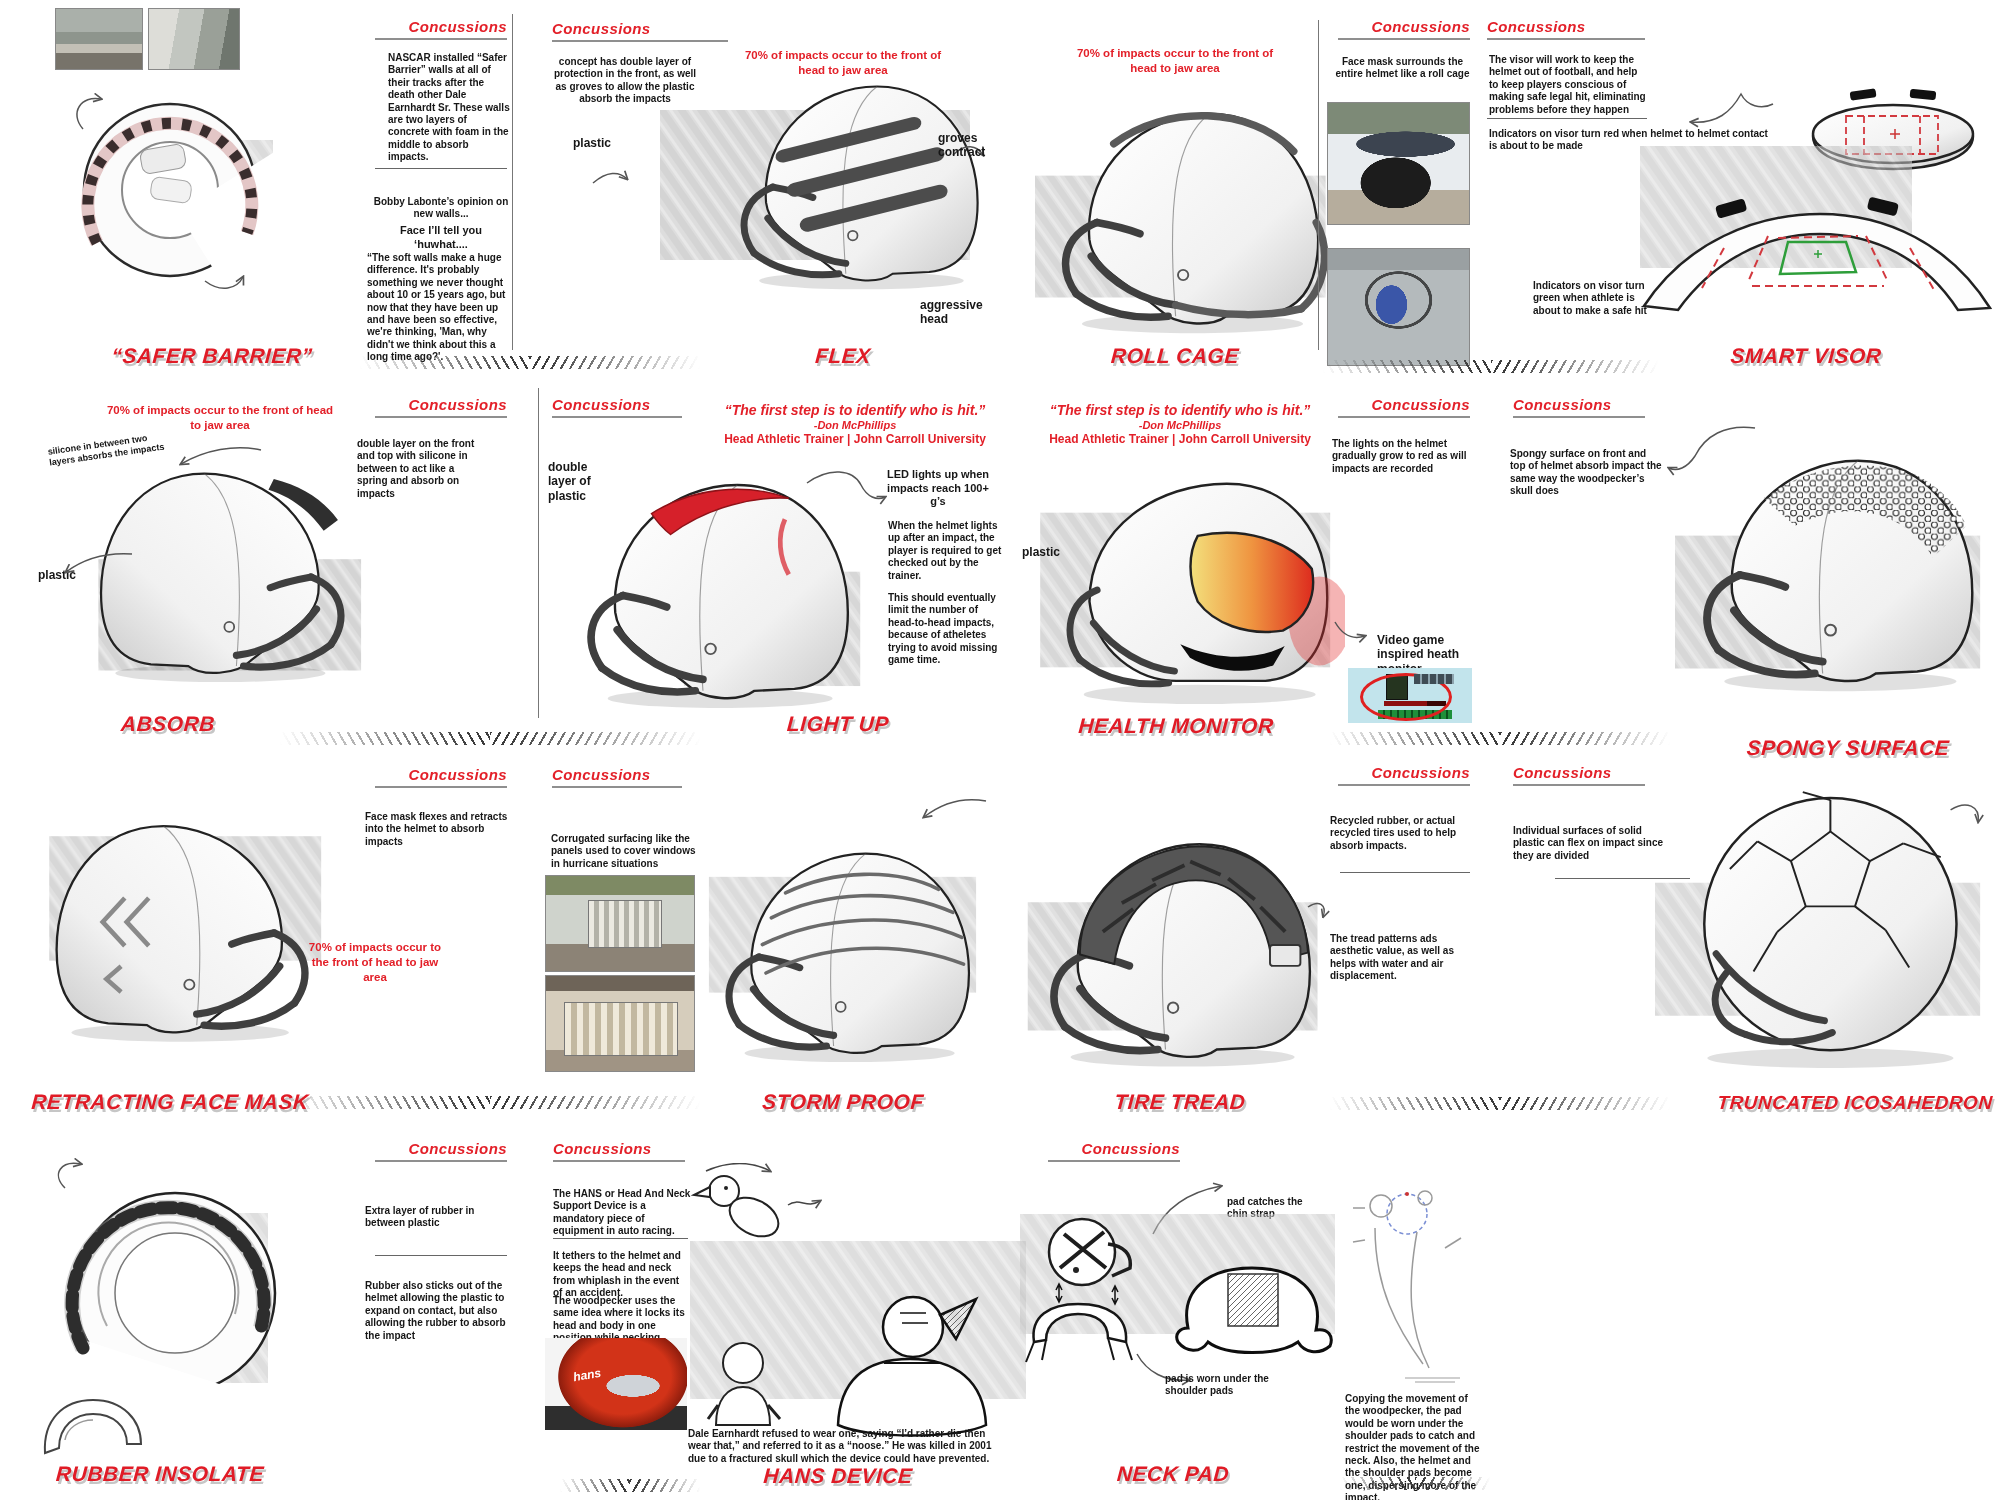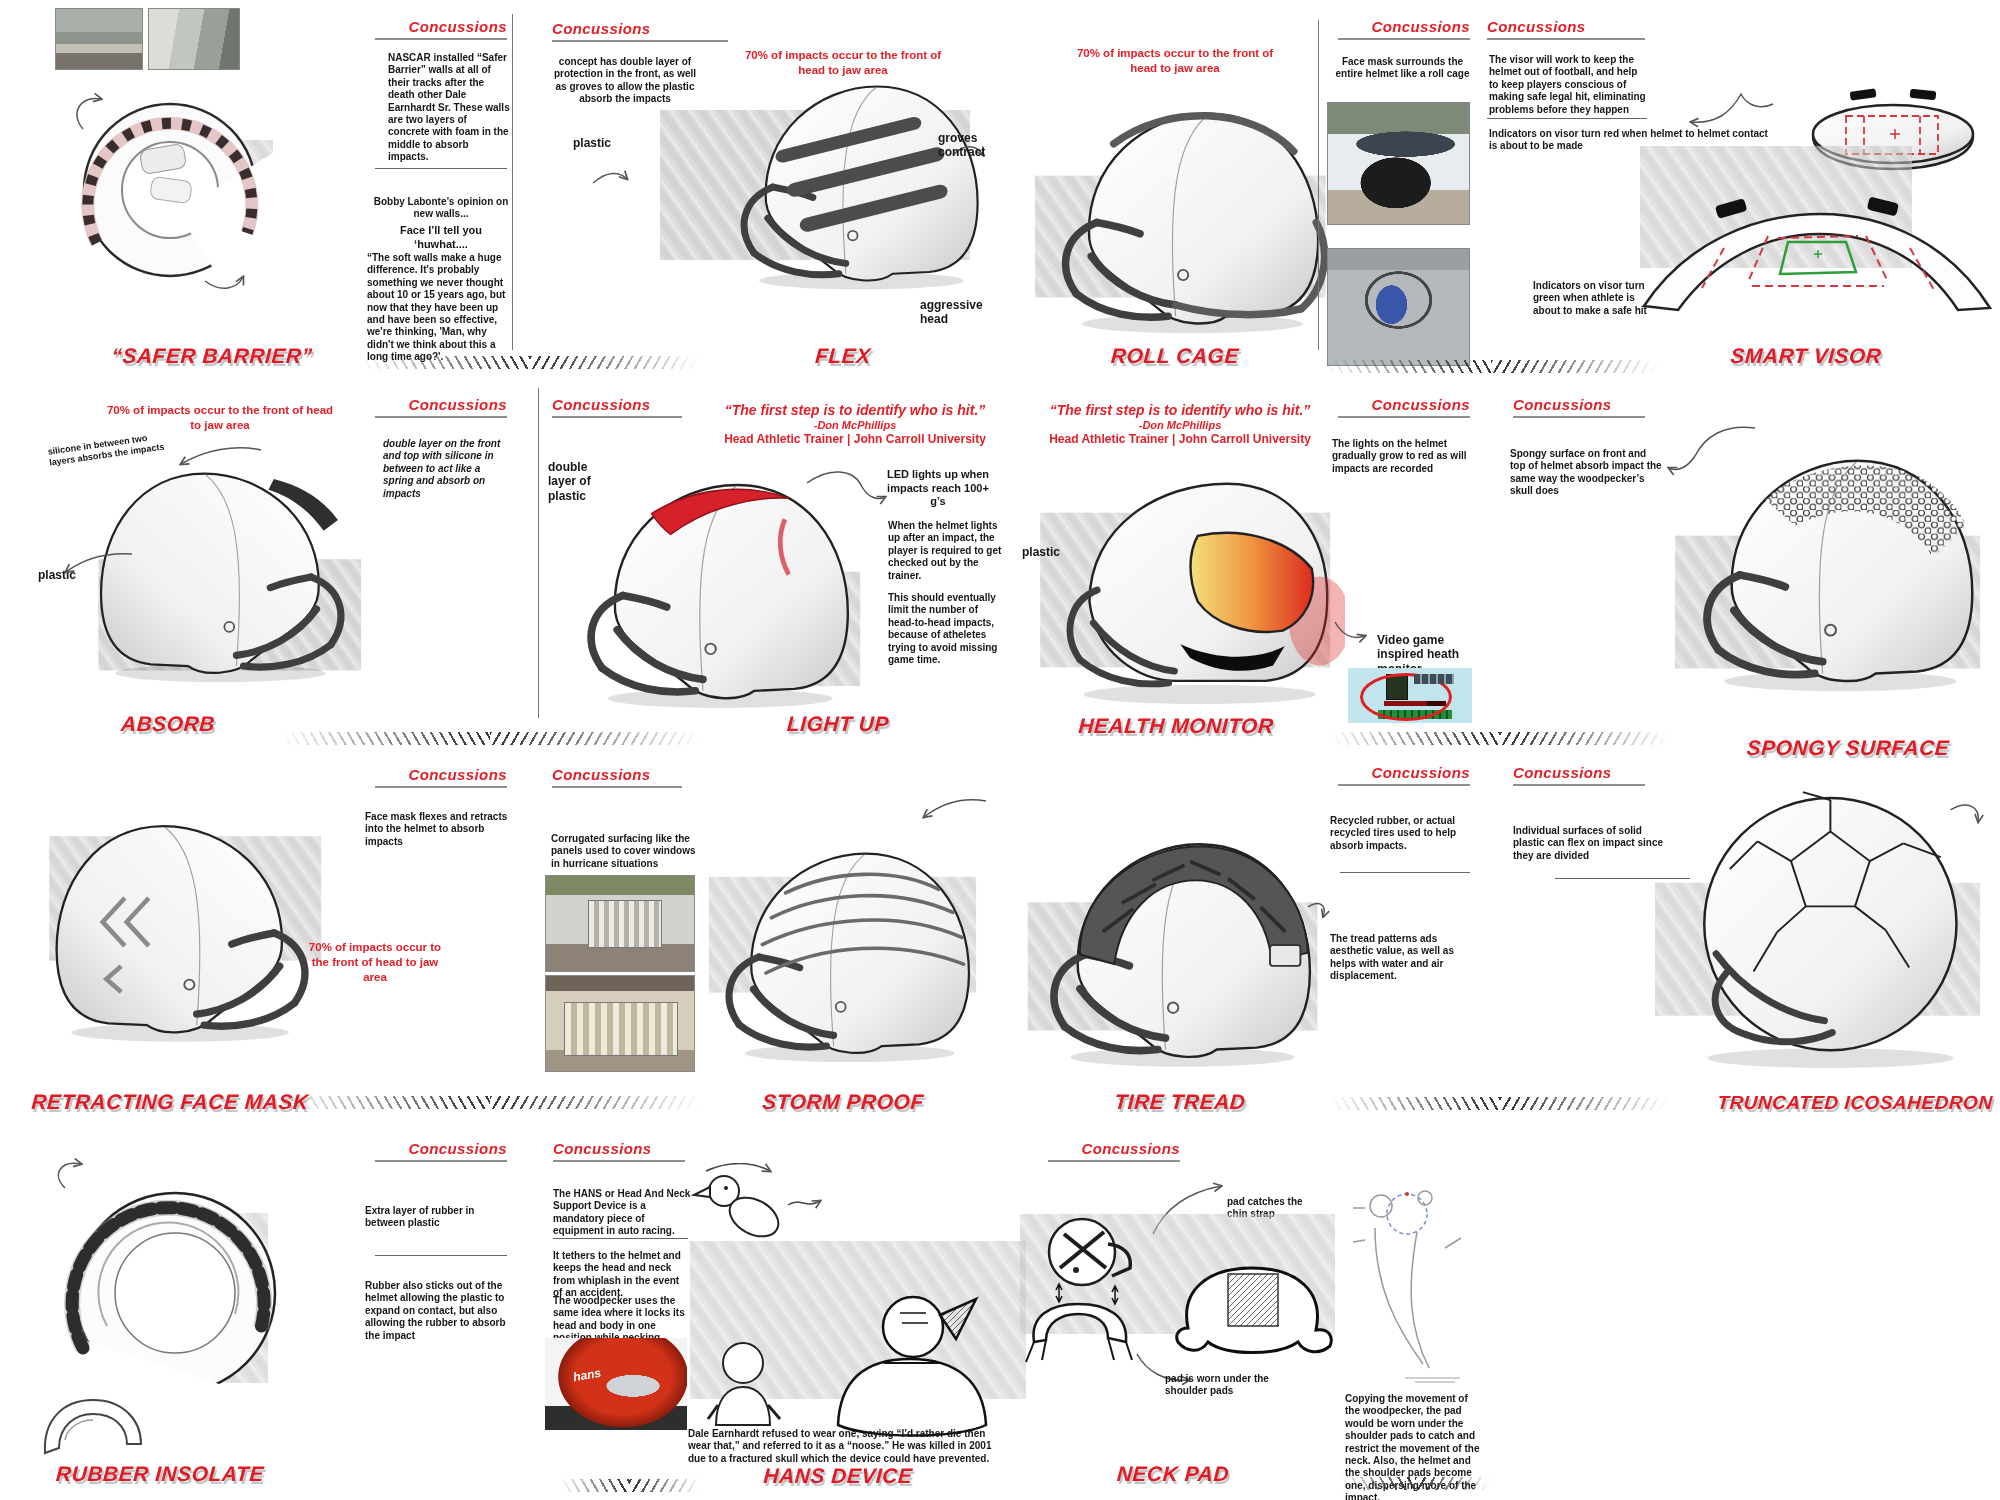--- a/index.html
+++ b/index.html
@@ -207,21 +207,21 @@
     <g transform="translate(320,0) scale(-1,1)">
           <use href="#symHelm"></use>
         </g>
     <path d="M212,40 C244,48 268,64 284,86 L268,98 C252,76 232,60 206,52 Z" fill="#2f2f2f"></path>
   </svg>
   <div class="lbl abs" style="left:38px;top:188px;">plastic</div>
   <svg class="abs arr" style="left:62px;top:170px;width:75px;height:28px;" viewBox="0 0 75 28">
         <path d="M70,4 C40,2 20,10 4,22" fill="none" stroke="#555" stroke-width="1.5" marker-end="url(#mArr)"></path>
       </svg>
   <div class="hdr r abs" style="left:375px;top:16px;width:132px;">Concussions</div>
-  <div class="note abs" style="left:383px;top:58px;width:125px;font-style:italic;">double layer on the front and top with silicone in between to act like a spring and absorb on impacts</div>
+  <div class="note abs" style="left:357px;top:58px;width:125px;">double layer on the front and top with silicone in between to act like a spring and absorb on impacts</div>
   <div class="title abs" style="left:68px;top:332px;width:200px;">ABSORB</div>
 </div>
 <div class="vline abs" style="left:538px;top:388px;height:330px;"></div>
 
 <div class="abs" style="left:515px;top:380px;width:500px;height:365px;">
   <div class="hdr l abs" style="left:37px;top:16px;width:130px;">Concussions</div>
   <div class="quote abs" style="left:185px;top:22px;width:310px;">
     <div class="q1">“The first step is to identify who is hit.”</div>
     <div class="q2">-Don McPhillips</div>
     <div class="q3">Head Athletic Trainer | John Carroll University</div>

